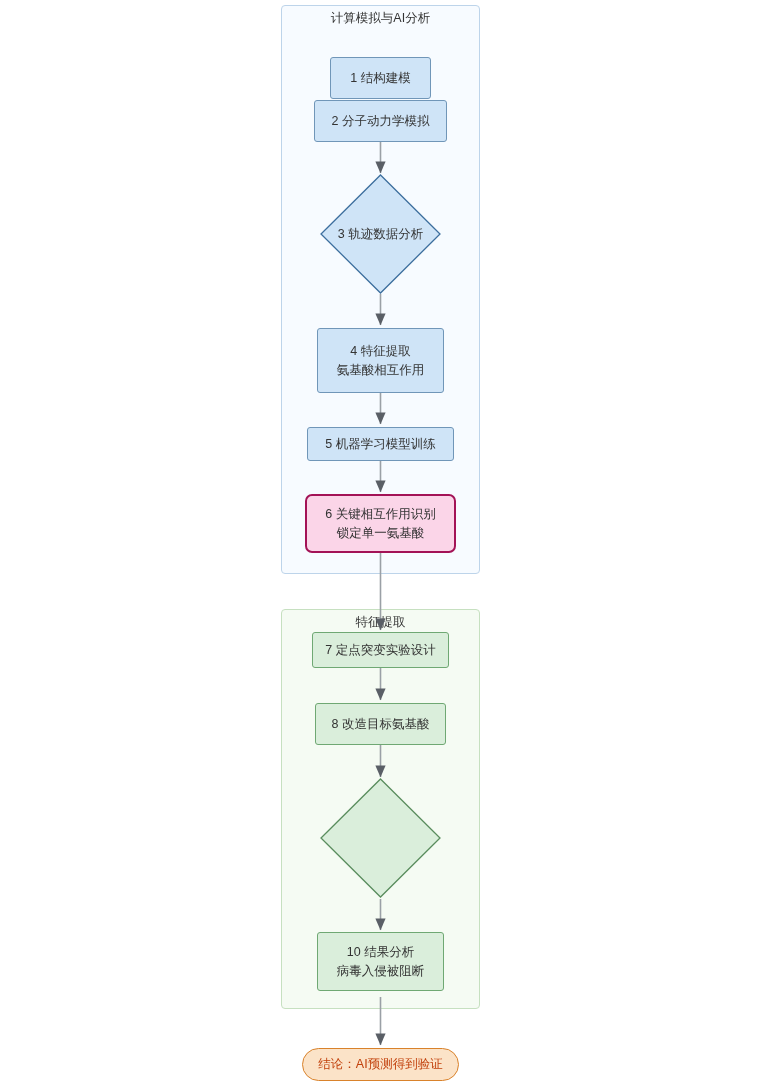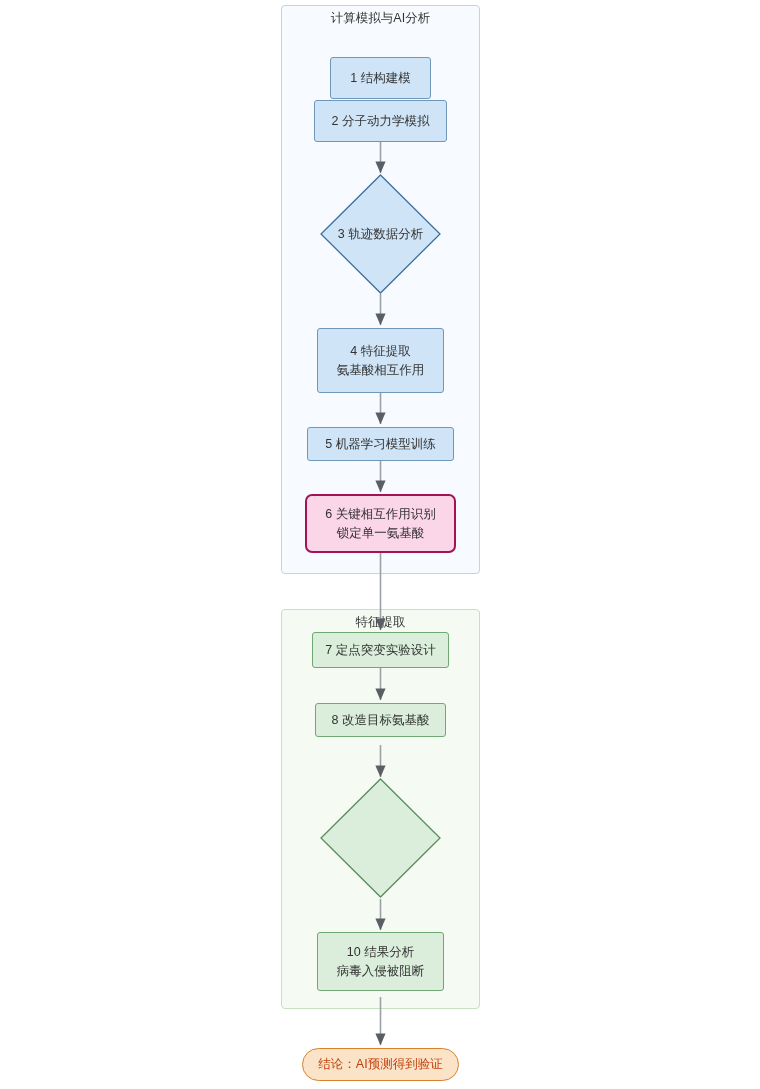--- a/index.html
+++ b/index.html
@@ -187,21 +187,21 @@
 
   <div class="node rect-pink" style="left:305px; top:494px; width:151px; height:59px;">
     <span class="line">6 关键相互作用识别</span>
     <span class="line">锁定单一氨基酸</span>
   </div>
 
   <div class="node rect-green" style="left:312px; top:632px; width:137px; height:36px;">
     <span class="line">7 定点突变实验设计</span>
   </div>
 
-  <div class="node rect-green" style="left:315px; top:703px; width:131px; height:34px;justify-content:center;">
+  <div class="node rect-green" style="left:315px; top:703px; width:131px; height:42px;justify-content:center;">
     <span class="line">8 改造目标氨基酸</span>
   </div>
 
   <div class="node rect-green" style="left:317px; top:932px; width:127px; height:59px;">
     <span class="line">10 结果分析</span>
     <span class="line">病毒入侵被阻断</span>
   </div>
 
   <div class="node stadium-orange" style="left:302px; top:1048px; width:157px; height:33px;">
     <span class="line">结论：AI预测得到验证</span>

